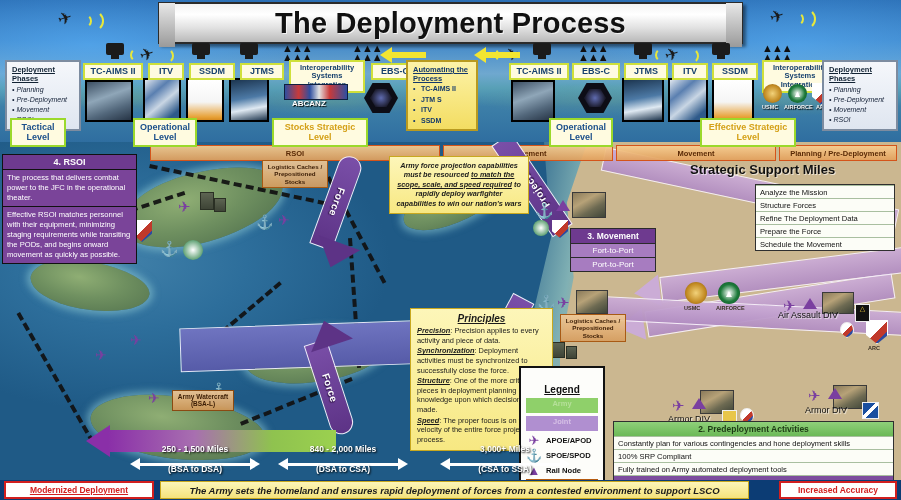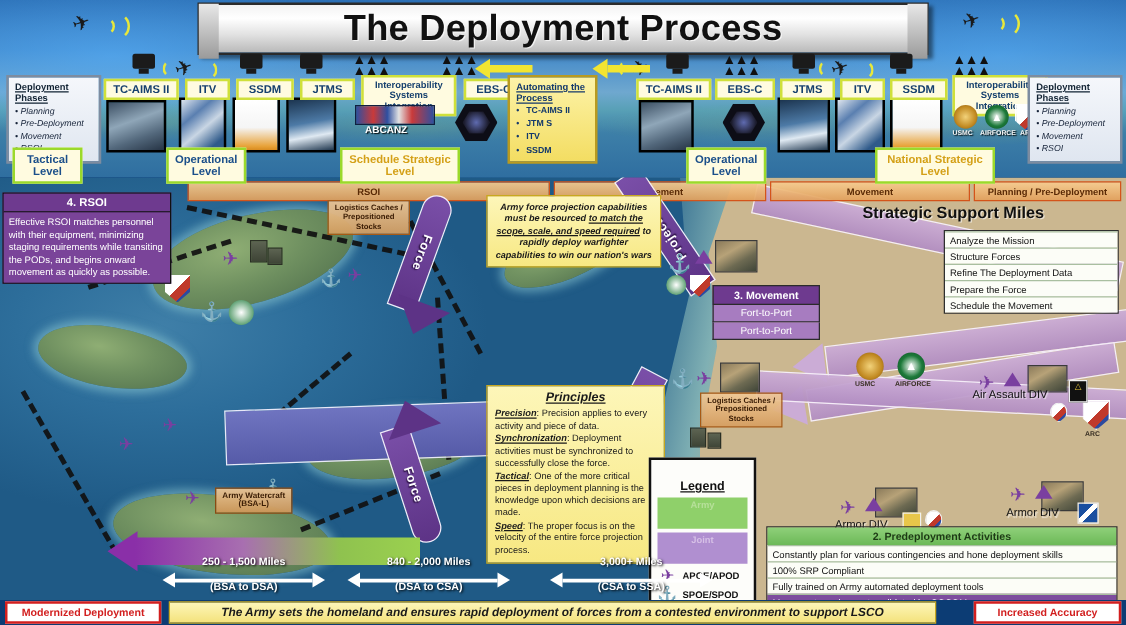--- a/index.html
+++ b/index.html
@@ -337,21 +337,21 @@
   
   .legend {
     position: absolute; z-index: 13;
     background: #fdfdfa; border: 2px solid #111; padding: 16px 5px;
   }
   .legend .lt {
     font-size: 10px; font-weight: bold; text-decoration: underline;
     text-align: center; color: #111; margin-bottom: 3px;
   }
   .legend .swatch {
-    height: 25px; margin-bottom: 3px; color: #f4f4f4; font-size: 7.5px;
+    height: 15px; margin-bottom: 3px; color: #f4f4f4; font-size: 7.5px;
     font-weight: bold; text-align: center; line-height: 11px;
   }
   .legend .swatch.army  { background: #8fd06a; color: #b6e09a; }
   .legend .swatch.joint { background: #b08fd0; color: #d6c0e6; }
   .legend .row {
     display: flex; align-items: center; gap: 4px; margin-bottom: 2px;
   }
   .legend .row span.txt { font-size: 7.6px; font-weight: bold; color: #111; }
   .legend .cap {
     background: linear-gradient(to bottom,#f6caa0,#eba668);
@@ -580,23 +580,23 @@
       <ul>
         <li>Planning</li>
         <li>Pre-Deployment</li>
         <li>Movement</li>
         <li>RSOI</li>
       </ul>
     </div>
 
     <div class="levelchip" style="left:10px; top:118px; width:56px;">Tactical Level</div>
     <div class="levelchip" style="left:133px; top:118px; width:64px;">Operational Level</div>
-    <div class="levelchip thtr" style="left:272px; top:118px; width:96px;">Schedule Strategic Level</div>
+    <div class="levelchip thtr" style="left:272px; top:118px; width:96px;">Stocks Strategic Level</div>
     <div class="levelchip" style="left:549px; top:118px; width:64px;">Operational Level</div>
-    <div class="levelchip nat" style="left:700px; top:118px; width:96px;">National Strategic Level</div>
+    <div class="levelchip nat" style="left:700px; top:118px; width:96px;">Effective Strategic Level</div>
   </div>
 
   <div class="phaseband" style="left:150px; width:290px;">RSOI</div>
   <div class="phaseband" style="left:443px; width:170px;">Movement</div>
   <div class="phaseband" style="left:616px; width:160px;">Movement</div>
   <div class="phaseband" style="left:779px; width:118px;">Planning / Pre-Deployment</div>
 
   <div class="mapwrap">
     <div class="ocean"></div>
     <div class="coastline"></div>
@@ -711,38 +711,39 @@
 
     <div class="awbox" style="left:172px; top:248px; width:62px;">Army Watercraft (BSA-L)</div>
 
     <div class="bigarrow" style="left:86px; top:288px; width:250px;">
       <div class="head"></div>
       <div class="body"></div>
     </div>
 
     <div class="panel purple" style="left:2px; top:12px; width:135px;">
       <div class="hdr">4. RSOI</div>
+      <div class="body">The process that delivers combat power to the JFC in the operational theater.</div>
       <div class="body">Effective RSOI matches personnel with their equipment, minimizing staging requirements while transiting the PODs, and begins onward movement as quickly as possible.</div>
     </div>
 
     <div class="panel yellow emph" style="left:389px; top:14px; width:140px;">
       <p><span>Army force projection capabilities must be resourced </span><span class="u">to match the scope, scale, and speed required</span><span> to rapidly deploy warfighter capabilities to win our nation's wars</span></p>
     </div>
 
     <div class="movpanel" style="left:570px; top:86px;">
       <div class="mh">3. Movement</div>
       <div class="mr">Fort-to-Port</div>
       <div class="mr">Port-to-Port</div>
     </div>
 
-    <div class="panel yellow" style="left:389px; top:166px; width:143px;">
+    <div class="panel yellow" style="left:410px; top:166px; width:143px;">
       <div class="ttl">Principles</div>
       <p><span class="it u">Precision</span><span>: Precision applies to every activity and piece of data.</span></p>
       <p><span class="it u">Synchronization</span><span>: Deployment activities must be synchronized to successfully close the force.</span></p>
-      <p><span class="it u">Tactical</span><span>: One of the more critical pieces in deployment planning is the knowledge upon which decisions are made.</span></p>
+      <p><span class="it u">Structure</span><span>: One of the more critical pieces in deployment planning is the knowledge upon which decisions are made.</span></p>
       <p><span class="it u">Speed</span><span>: The proper focus is on the velocity of the entire force projection process.</span></p>
     </div>
 
     <div class="legend" style="left:519px; top:224px; width:86px;">
       <div class="lt">Legend</div>
       <div class="swatch army">Army</div>
       <div class="swatch joint">Joint</div>
       <div class="row">
         <span class="gly">✈</span>
         <span class="txt">APOE/APOD</span>
@@ -795,18 +796,18 @@
     <div class="scalelabel" style="left:440px; top:302px; width:130px;">3,000+ Miles</div>
     <div class="scalebar" style="left:440px; top:316px; width:130px;">
       <div class="tipL"></div>
       <div class="line"></div>
       <div class="tipR"></div>
     </div>
     <div class="scalelabel" style="left:440px; top:322px; width:130px;">(CSA to SSA)</div>
   </div>
 
   <div class="bottombar">
-    <div class="redchip" style="width:125px;">Modernized Deployment</div>
+    <div class="redchip" style="width:150px;text-decoration:underline;">Modernized Deployment</div>
     <div class="bannerstrip">The Army sets the homeland and ensures rapid deployment of forces from a contested environment to support LSCO</div>
     <div class="redchip" style="width:118px;margin-left:28px;">Increased Accuracy</div>
   </div>
 
 </div>
 
 </body></html>

